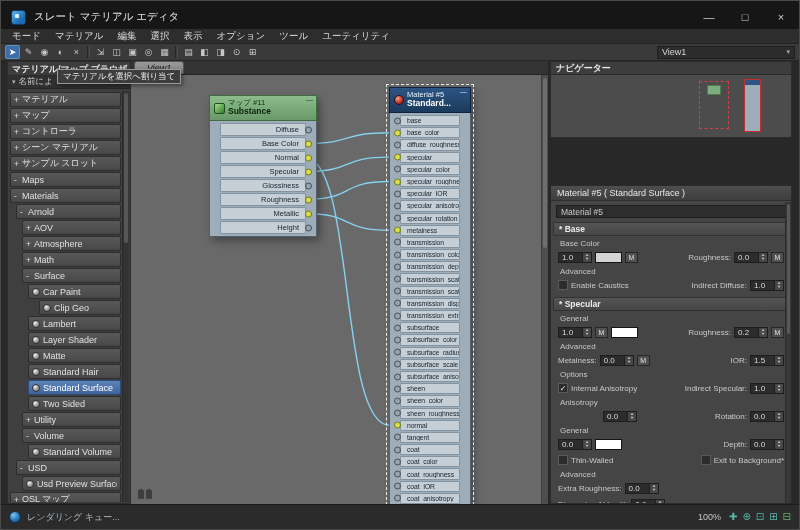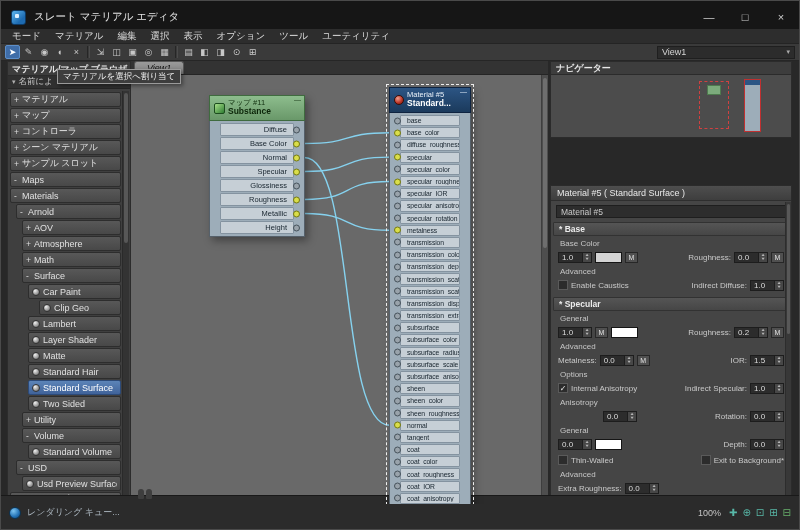--- a/index.html
+++ b/index.html
@@ -47,21 +47,21 @@
 .canvas{position:absolute;top:14px;left:0;right:7px;bottom:0;background:#696969;overflow:hidden;}
 .canvas-vscroll{position:absolute;top:14px;right:0;bottom:0;width:7px;background:#4e4e4e;border-left:1px solid #3e3e3e;}
 .canvas-vscroll .thumb{position:absolute;left:1px;right:1px;top:3px;height:170px;background:#6e6e6e;border-radius:2px;}
 #wires{position:absolute;left:0;top:0;width:100%;height:100%;z-index:3;pointer-events:none;}
 .wire{fill:none;stroke:var(--wire,#86d2ef);stroke-width:1.4px;}
 
 .node{position:absolute;z-index:5;box-shadow:3px 4px 8px rgba(0,0,0,.35);}
 .node-header{height:26px;display:flex;align-items:center;gap:3px;padding:0 4px;position:relative;}
 .n-titles{display:flex;flex-direction:column;justify-content:center;overflow:hidden;line-height:1.15;white-space:nowrap;}
 .n-min{position:absolute;right:3px;top:0;font-size:7px;}
-.substance{left:78px;top:20px;width:96px;}
+.substance{left:78px;top:20px;width:108px;}
 .substance .node-header{background:linear-gradient(#8dbd8d,#699869);border:1px solid #3f6b3f;}
 .substance .n-t1{font-size:7.5px;color:#11300f;}
 .substance .n-t2{font-size:8.5px;font-weight:bold;color:#0b2408;}
 .substance .n-min{color:#1c3d1a;}
 .sub-icon{width:11px;height:11px;flex:none;background:linear-gradient(135deg,#a8e08a,#2e7d32);border:1px solid #1c4d1e;border-radius:2px;}
 .material{left:258px;top:12px;width:82px;}
 .material .node-header{background:linear-gradient(#2c5584,#1b3a5c);border:1px solid #0e2340;}
 .material .n-t1{font-size:7.5px;color:#e8f0f8;}
 .material .n-t2{font-size:8.5px;font-weight:bold;color:#fff;}
 .material .n-min{color:#dce8f4;}
@@ -104,21 +104,21 @@
 .spin .arr span{font-size:4px;line-height:4px;display:block;transform:scaleX(1.3);}
 .swatch{width:27px;height:11px;border:1px solid #151515;flex:none;background:#ccc;}
 .mbtn{width:13px;height:11px;background:#505050;border:1px solid #272727;color:#e2e2e2;font-size:7px;display:flex;align-items:center;justify-content:center;flex:none;}
 .chk{width:10px;height:10px;background:#2c2c2c;border:1px solid #5a5a5a;display:inline-flex;align-items:center;justify-content:center;color:#e8e8e8;font-size:8px;flex:none;}
 .chk span{visibility:hidden;}
 .chk.checked span{visibility:visible;}
 .ind45{margin-left:45px;}
 .params-vscroll{position:absolute;top:16px;right:0;bottom:0;width:6px;background:#383838;border-left:1px solid #2d2d2d;}
 .params-vscroll .thumb{position:absolute;left:1px;right:1px;top:2px;height:130px;background:#585858;border-radius:2px;}
 
-.statusbar{position:absolute;left:0;right:0;bottom:0;height:34px;background:#2b2b2b;border-top:1px solid #191919;display:flex;align-items:center;padding:8px 8px;gap:6px;}
+.statusbar{position:absolute;left:0;right:0;bottom:0;height:25px;background:#2b2b2b;border-top:1px solid #191919;display:flex;align-items:center;padding:8px 8px;gap:6px;}
 .sb-app-icon{width:12px;height:12px;border-radius:50%;background:radial-gradient(circle at 35% 30%,#7cc4f0,#2271b5 60%,#12466f);border:1px solid #0d3352;flex:none;}
 .sb-text{color:#a9b4bd;font-size:9px;flex:1;white-space:nowrap;overflow:hidden;}
 .sb-zoom{color:#c5c5c5;font-size:9px;margin-right:2px;}
 .sb-icons{display:flex;align-items:center;gap:5px;}
 .sb-icon{font-size:10px;line-height:10px;}
 
 .tooltip{position:absolute;left:56px;top:68px;z-index:60;background:#3d3d3d;border:1px solid #9a9a9a;color:#f0f0f0;font-size:8.5px;line-height:11px;padding:1px 5px;white-space:nowrap;box-shadow:2px 2px 4px rgba(0,0,0,.4);}
 </style>
 </head>
 <body>

